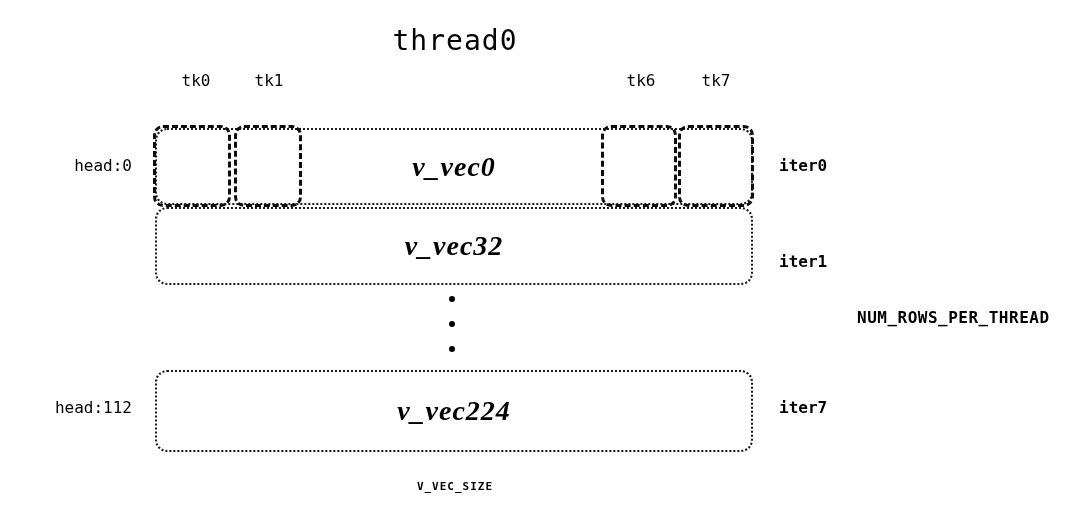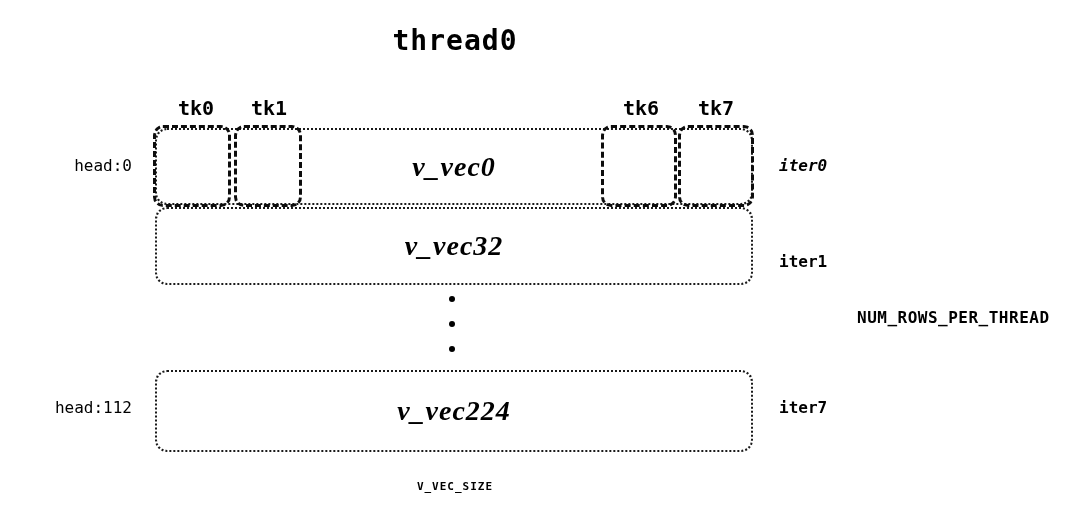--- a/index.html
+++ b/index.html
@@ -16,29 +16,29 @@
     color: #000000;
     overflow: hidden;
   }
   .title {
     position: absolute;
     left: 155px;
     top: 24px;
     width: 600px;
     text-align: center;
     font-size: 28px;
-    font-weight: bold;
+    font-weight: normal;
     letter-spacing: 1px;
   }
   .tk-label {
     position: absolute;
-    top: 96px;
+    top: 71px;
     transform: translateX(-50%);
-    font-size: 20px;
-    font-weight: bold;
+    font-size: 16px;
+    font-weight: normal;
   }
   .row {
     position: absolute;
     left: 155px;
     width: 598px;
     border: 2px dotted #1a1a1a;
     border-radius: 12px;
     box-sizing: border-box;
     display: flex;
     align-items: center;
@@ -75,21 +75,21 @@
   }
   .head-0 { top: 156px; }
   .head-1 { top: 230px; }
   .head-2 { top: 398px; }
   .iter-label {
     position: absolute;
     left: 779px;
     font-size: 16px;
     font-weight: bold;
   }
-  .iter-0 { top: 156px; font-style: italic; }
+  .iter-0 { top: 156px; }
   .iter-1 { top: 232px; margin-top: 20px; }
   .iter-2 { top: 398px; }
   .ellipsis {
     position: absolute;
     left: 448px;
     top: 296px;
     width: 8px;
     height: 56px;
     display: flex;
     flex-direction: column;

